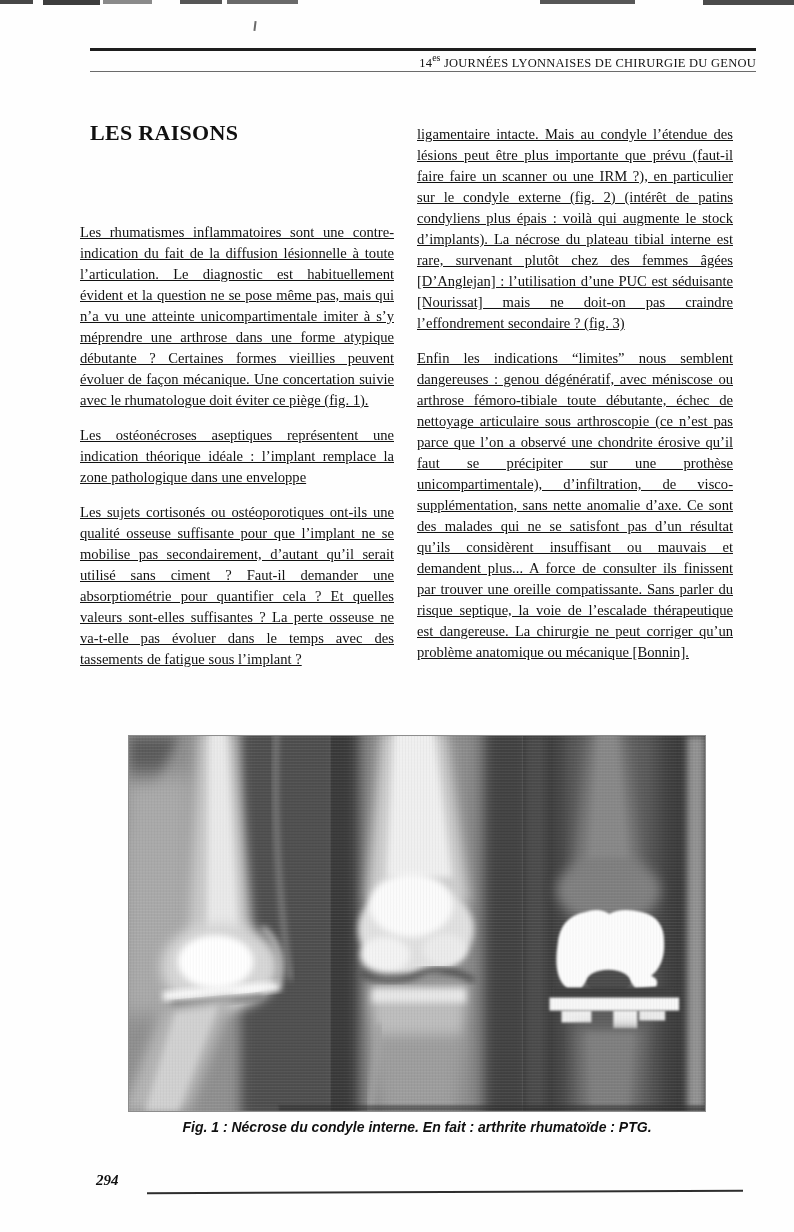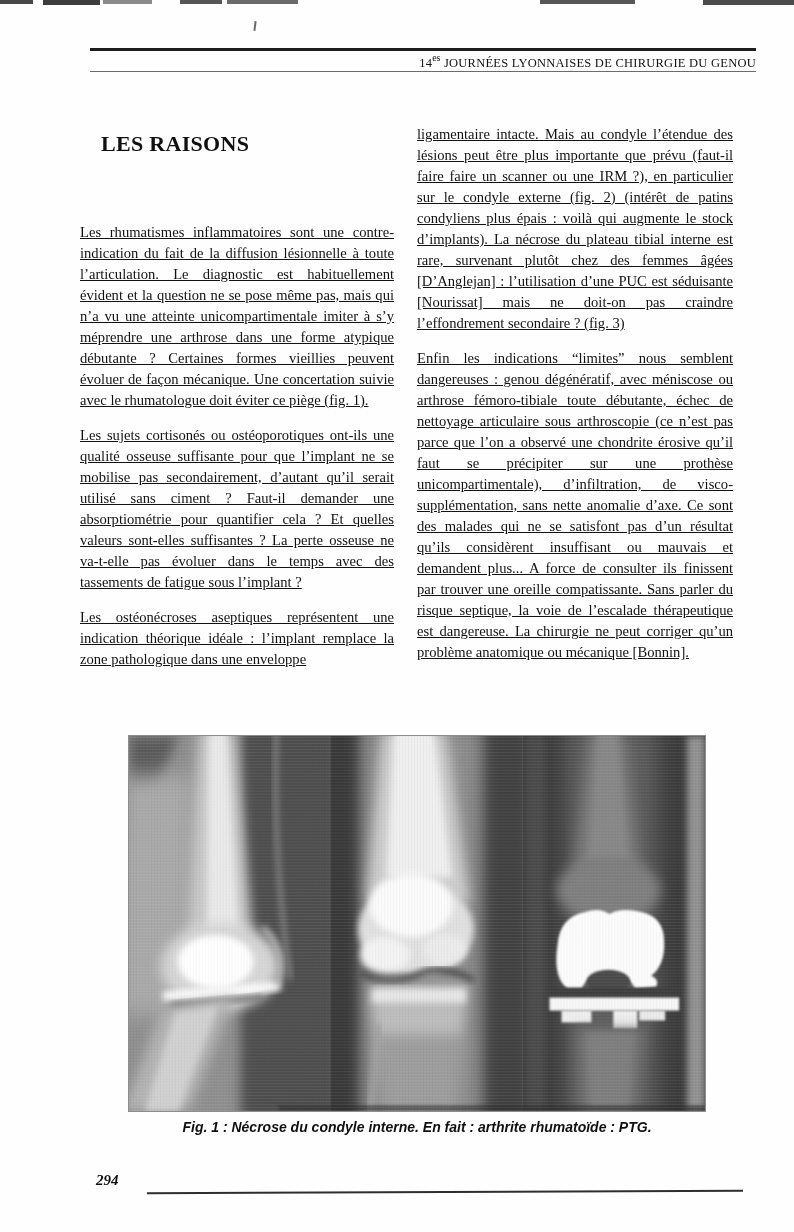--- a/index.html
+++ b/index.html
@@ -57,28 +57,28 @@
   <div class="ta" style="left:180px;width:42px;height:4px;background:#565656;"></div>
   <div class="ta" style="left:227px;width:71px;height:4px;background:#6a6a6a;"></div>
   <div class="ta" style="left:540px;width:95px;height:4px;background:#575757;"></div>
   <div class="ta" style="left:703px;width:91px;height:5px;background:#4b4b4b;"></div>
   <div class="speck"></div>
 
   <div class="rule-thick"></div>
   <div class="running-head"><span>14</span><sup>es</sup><span> JOURNÉES LYONNAISES DE CHIRURGIE DU GENOU</span></div>
   <div class="rule-thin"></div>
 
-  <h1 class="article-title" style="margin:12px;">
+  <h1 class="article-title" style="margin:1px;">
     <span>LES RAISONS</span><br>
   </h1>
 
   <div class="col col-left">
     <p>Les rhumatismes inflammatoires sont une contre-indication du fait de la diffusion lésionnelle à toute l’articulation. Le diagnostic est habituellement évident et la question ne se pose même pas, mais qui n’a vu une atteinte unicompartimentale imiter à s’y méprendre une arthrose dans une forme atypique débutante ? Certaines formes vieillies peuvent évoluer de façon mécanique. Une concertation suivie avec le rhumatologue doit éviter ce piège (fig. 1).</p>
+    <p>Les ostéonécroses aseptiques représentent une indication théorique idéale : l’implant remplace la zone pathologique dans une enveloppe</p>
     <p>Les sujets cortisonés ou ostéoporotiques ont-ils une qualité osseuse suffisante pour que l’implant ne se mobilise pas secondairement, d’autant qu’il serait utilisé sans ciment ? Faut-il demander une absorptiométrie pour quantifier cela ? Et quelles valeurs sont-elles suffisantes ? La perte osseuse ne va-t-elle pas évoluer dans le temps avec des tassements de fatigue sous l’implant ?</p>
-    <p>Les ostéonécroses aseptiques représentent une indication théorique idéale : l’implant remplace la zone pathologique dans une enveloppe</p>
   </div>
 
   <div class="col col-right">
     <p>ligamentaire intacte. Mais au condyle l’étendue des lésions peut être plus importante que prévu (faut-il faire faire un scanner ou une IRM ?), en particulier sur le condyle externe (fig. 2) (intérêt de patins condyliens plus épais : voilà qui augmente le stock d’implants). La nécrose du plateau tibial interne est rare, survenant plutôt chez des femmes âgées [D’Anglejan] : l’utilisation d’une PUC est séduisante [Nourissat] mais ne doit-on pas craindre l’effondrement secondaire ? (fig. 3)</p>
     <p>Enfin les indications “limites” nous semblent dangereuses : genou dégénératif, avec méniscose ou arthrose fémoro-tibiale toute débutante, échec de nettoyage articulaire sous arthroscopie (ce n’est pas parce que l’on a observé une chondrite érosive qu’il faut se précipiter sur une prothèse unicompartimentale), d’infiltration, de visco-supplémentation, sans nette anomalie d’axe. Ce sont des malades qui ne se satisfont pas d’un résultat qu’ils considèrent insuffisant ou mauvais et demandent plus... A force de consulter ils finissent par trouver une oreille compatissante. Sans parler du risque septique, la voie de l’escalade thérapeutique est dangereuse. La chirurgie ne peut corriger qu’un problème anatomique ou mécanique [Bonnin].</p>
   </div>
 
   <figure class="xray-figure" style="margin:0;">
     <svg viewBox="0 0 578 377" preserveAspectRatio="none">
       <defs>

